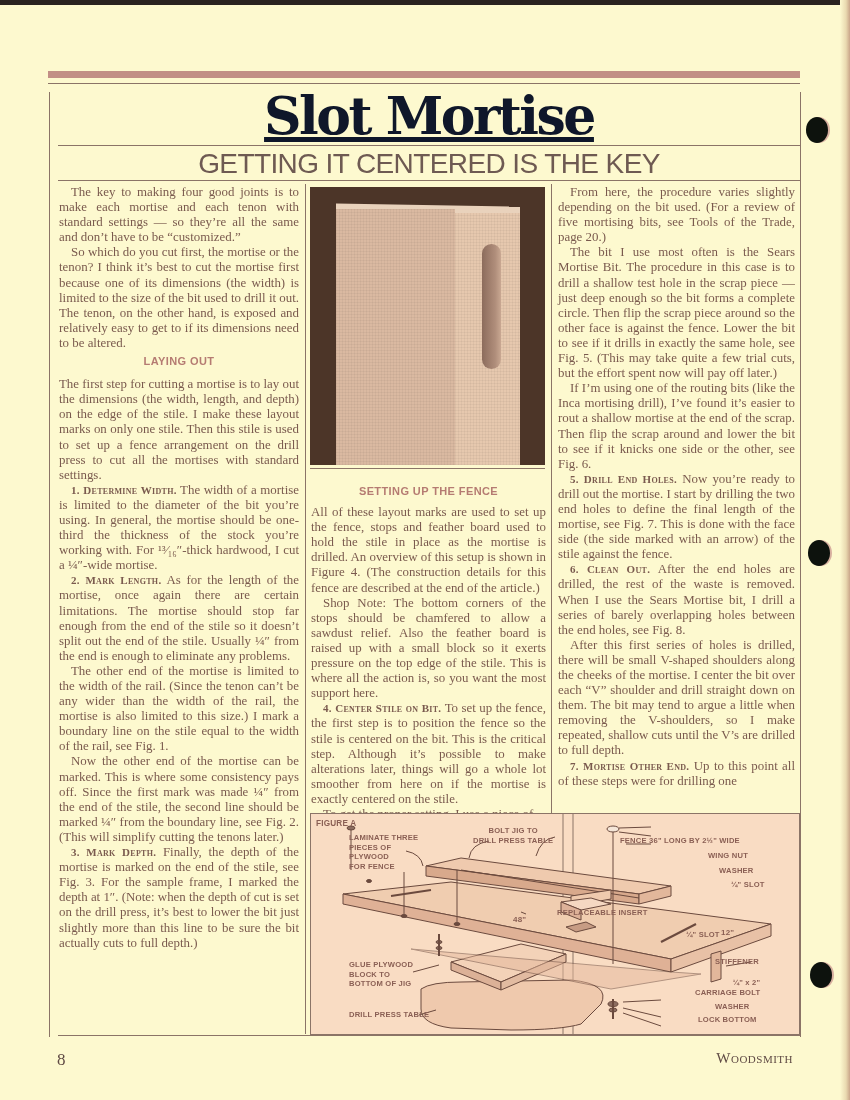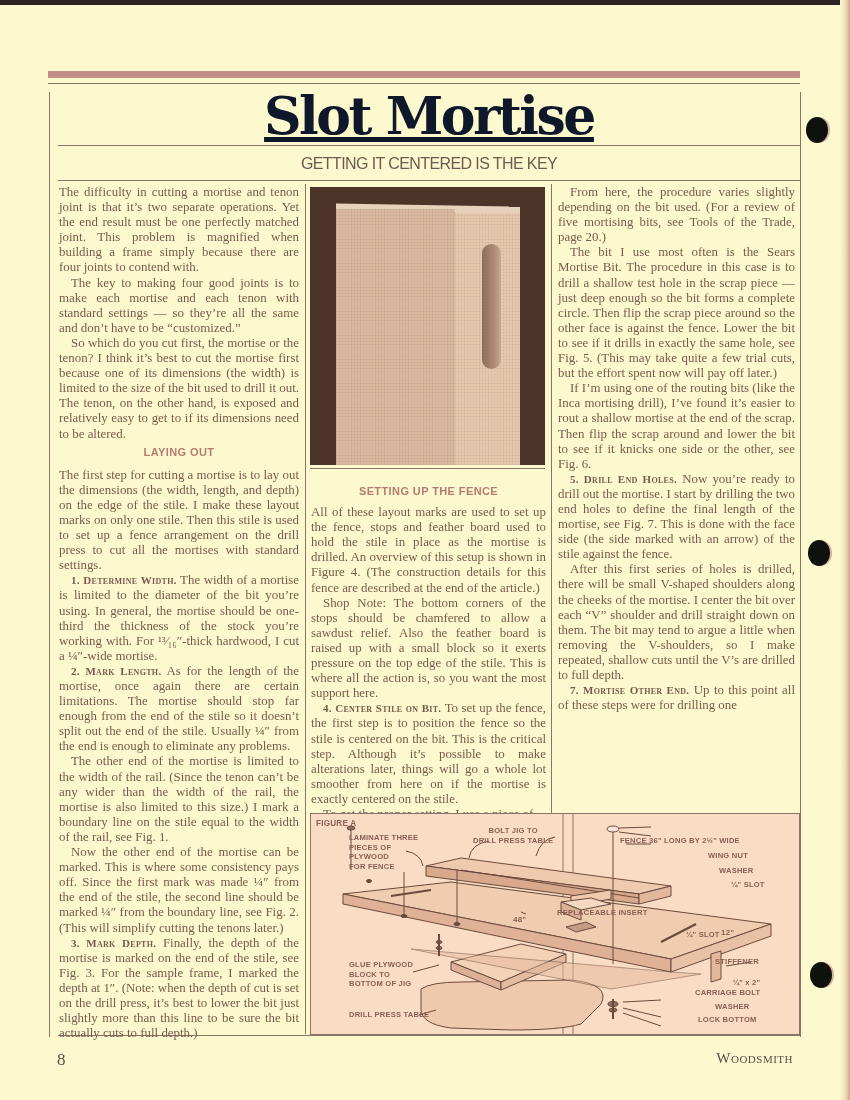--- a/index.html
+++ b/index.html
@@ -15,21 +15,21 @@
   .rule-thick { position: absolute; left: 48px; top: 71px; width: 752px; height: 7px; background: #c28f86; }
   .rule-thin { position: absolute; background: #8b7467; height: 1px; }
   .vline { position: absolute; width: 1px; background: #8b7467; }
   .title {
     position: absolute; left: 58px; top: 86px; width: 742px; text-align: center;
     font-family: "DejaVu Serif", "Liberation Serif", serif; font-weight: bold;
     font-size: 52px; letter-spacing: -2.5px; color: #0f172a; line-height: 60px; text-decoration: underline;
   }
   .subtitle {
     position: absolute; left: 58px; top: 150px; width: 742px; text-align: center;
-    font-family: "Liberation Sans", "DejaVu Sans", sans-serif; font-size: 16px;
+    font-family: "Liberation Sans", "DejaVu Sans", sans-serif; font-size: 28px;
     letter-spacing: -0.6px; color: #6e5a52; line-height: 28px;
   }
   .col { position: absolute; font-size: 12.9px; line-height: 15.1px; text-align: justify; }
   .col p { margin: 0; text-indent: 12px; }
   .col p.noindent { text-indent: 0; }
   .col .run { font-variant: small-caps; font-weight: bold; font-size: 11px; letter-spacing: 0.3px; }
   .sechead {
     font-family: "Liberation Sans", "DejaVu Sans", sans-serif; font-weight: bold;
     font-size: 11px; letter-spacing: 0.4px; color: #b57b72; text-align: center; text-indent: 0 !important;
     margin: 2px 0 6px 0 !important;
@@ -63,21 +63,20 @@
 <div class="title">Slot Mortise</div>
 <div class="rule-thin" style="left:58px; top:145px; width:742px;"></div>
 <div class="subtitle">GETTING IT CENTERED IS THE KEY</div>
 <div class="rule-thin" style="left:58px; top:180px; width:742px;"></div>
 
 <div class="vline" style="left:305px; top:184px; height:850px;"></div>
 <div class="vline" style="left:551px; top:184px; height:630px;"></div>
 <div class="rule-thin" style="left:58px; top:1035px; width:742px;"></div>
 
 <div class="col" style="left:59px; top:185px; width:240px;">
-  <p class="noindent">The difficulty in cutting a mortise and tenon joint is that it’s two separate operations. Yet the end result must be one perfectly matched joint. This problem is magnified when building a frame simply because there are four joints to contend with.</p>
   <p>The key to making four good joints is to make each mortise and each tenon with standard settings — so they’re all the same and don’t have to be “customized.”</p>
   <p>So which do you cut first, the mortise or the tenon? I think it’s best to cut the mortise first because one of its dimensions (the width) is limited to the size of the bit used to drill it out. The tenon, on the other hand, is exposed and relatively easy to get to if its dimensions need to be altered.</p>
   <p class="sechead" style="margin-top:3px !important;">LAYING OUT</p>
   <p class="noindent" style="margin-top:8px;">The first step for cutting a mortise is to lay out the dimensions (the width, length, and depth) on the edge of the stile. I make these layout marks on only one stile. Then this stile is used to set up a fence arrangement on the drill press to cut all the mortises with standard settings.</p>
   <p><span class="run">1. Determine Width.</span><span> The width of a mortise is limited to the diameter of the bit you’re using. In general, the mortise should be one-third the thickness of the stock you’re working with. For ¹³⁄₁₆″-thick hardwood, I cut a ¼″-wide mortise.</span></p>
   <p><span class="run">2. Mark Length.</span><span> As for the length of the mortise, once again there are certain limitations. The mortise should stop far enough from the end of the stile so it doesn’t split out the end of the stile. Usually ¼″ from the end is enough to eliminate any problems.</span></p>
   <p>The other end of the mortise is limited to the width of the rail. (Since the tenon can’t be any wider than the width of the rail, the mortise is also limited to this size.) I mark a boundary line on the stile equal to the width of the rail, see Fig. 1.</p>
   <p>Now the other end of the mortise can be marked. This is where some consistency pays off. Since the first mark was made ¼″ from the end of the stile, the second line should be marked ¼″ from the boundary line, see Fig. 2. (This will simplify cutting the tenons later.)</p>
   <p><span class="run">3. Mark Depth.</span><span> Finally, the depth of the mortise is marked on the end of the stile, see Fig. 3. For the sample frame, I marked the depth at 1″. (Note: when the depth of cut is set on the drill press, it’s best to lower the bit just slightly more than this line to be sure the bit actually cuts to full depth.)</span></p>
 </div>
@@ -96,20 +95,21 @@
   <p>Shop Note: The bottom corners of the stops should be chamfered to allow a sawdust relief. Also the feather board is raised up with a small block so it exerts pressure on the top edge of the stile. This is where all the action is, so you want the most support here.</p>
   <p><span class="run">4. Center Stile on Bit.</span><span> To set up the fence, the first step is to position the fence so the stile is centered on the bit. This is the critical step. Although it’s possible to make alterations later, things will go a whole lot smoother from here on if the mortise is exactly centered on the stile.</span></p>
   <p>To get the proper setting, I use a piece of</p>
 </div>
 
 <div class="col" style="left:558px; top:185px; width:237px;">
   <p>From here, the procedure varies slightly depending on the bit used. (For a review of five mortising bits, see Tools of the Trade, page 20.)</p>
   <p>The bit I use most often is the Sears Mortise Bit. The procedure in this case is to drill a shallow test hole in the scrap piece — just deep enough so the bit forms a complete circle. Then flip the scrap piece around so the other face is against the fence. Lower the bit to see if it drills in exactly the same hole, see Fig. 5. (This may take quite a few trial cuts, but the effort spent now will pay off later.)</p>
   <p>If I’m using one of the routing bits (like the Inca mortising drill), I’ve found it’s easier to rout a shallow mortise at the end of the scrap. Then flip the scrap around and lower the bit to see if it knicks one side or the other, see Fig. 6.</p>
   <p><span class="run">5. Drill End Holes.</span><span> Now you’re ready to drill out the mortise. I start by drilling the two end holes to define the final length of the mortise, see Fig. 7. This is done with the face side (the side marked with an arrow) of the stile against the fence.</span></p>
+  <p><span class="run">6. Clean Out.</span><span> After the end holes are drilled, the rest of the waste is removed. When I use the Sears Mortise bit, I drill a series of barely overlapping holes between the end holes, see Fig. 8.</span></p>
   <p>After this first series of holes is drilled, there will be small V-shaped shoulders along the cheeks of the mortise. I center the bit over each “V” shoulder and drill straight down on them. The bit may tend to argue a little when removing the V-shoulders, so I make repeated, shallow cuts until the V’s are drilled to full depth.</p>
   <p><span class="run">7. Mortise Other End.</span><span> Up to this point all of these steps were for drilling one</span></p>
 </div>
 
 <div class="figure">
   <svg width="490" height="222" viewBox="0 0 490 222">
     <g stroke="#6b4a3e" stroke-width="1" fill="none">
 
       <line x1="252" y1="0" x2="252" y2="222" stroke="#8b7467"></line>
       <line x1="262" y1="0" x2="262" y2="222" stroke="#8b7467"></line>

